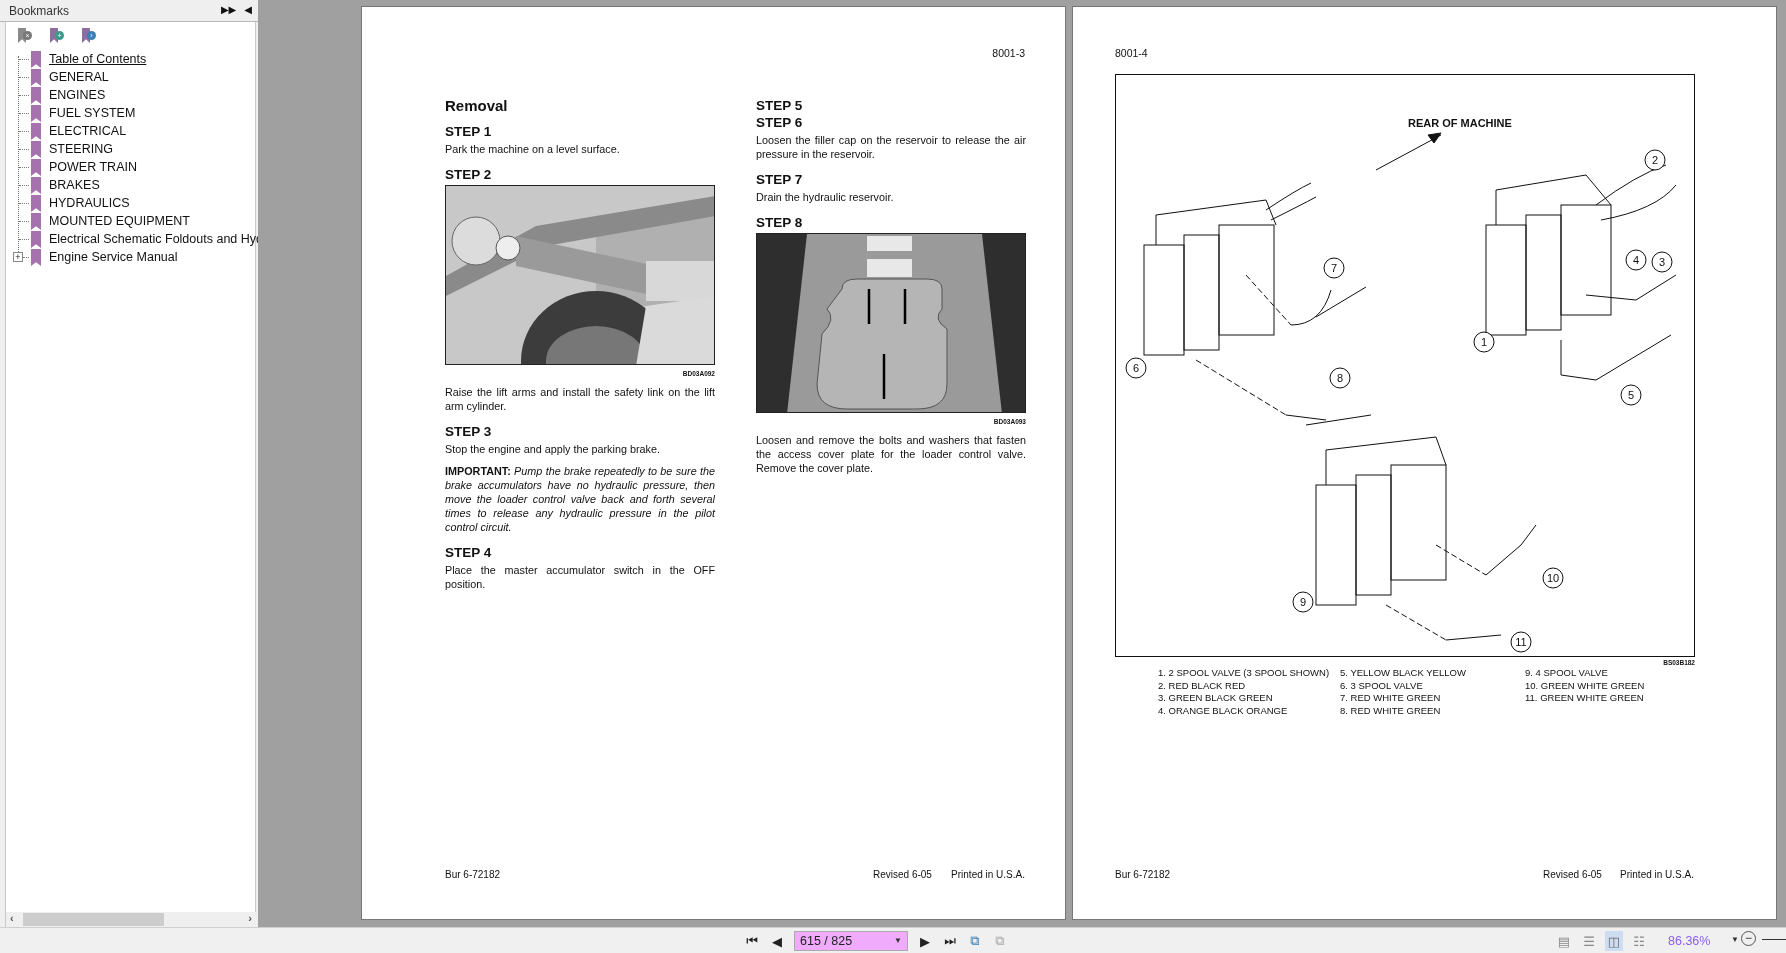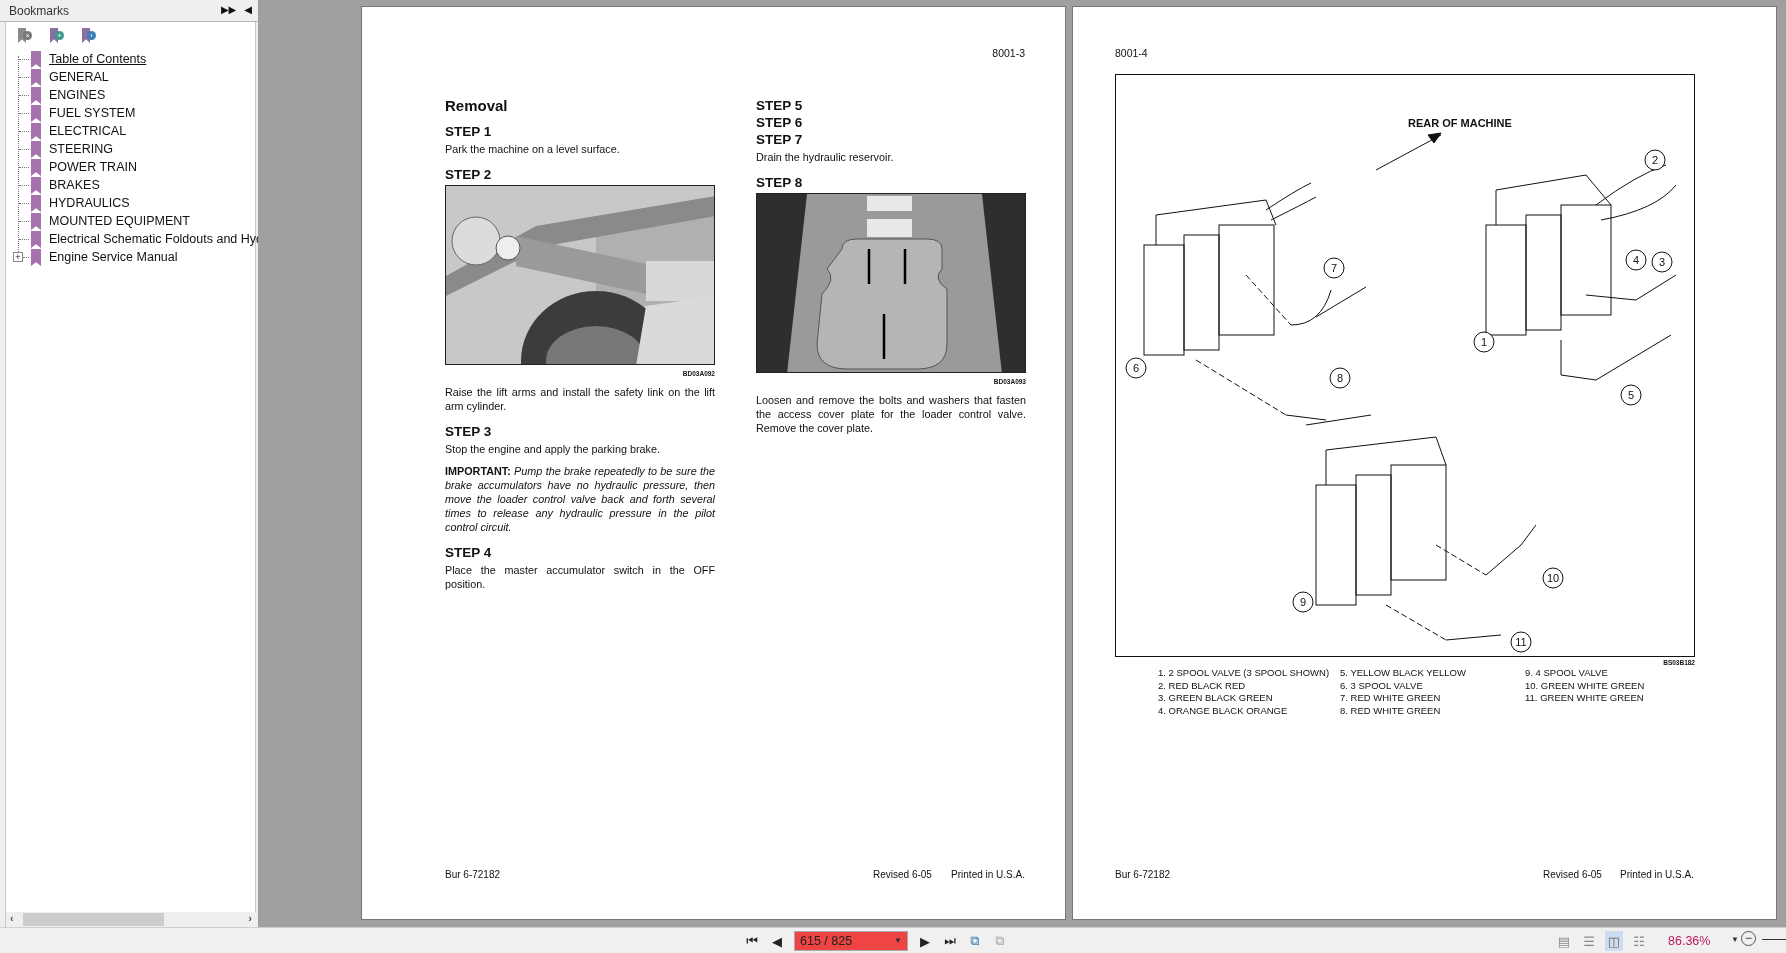--- a/index.html
+++ b/index.html
@@ -49,26 +49,26 @@
   .diag { position: absolute; left: 42px; top: 67px; width: 580px; height: 583px; border: 1.5px solid #111; background: #fff; }
   .rear { position: absolute; left: 292px; top: 42px; font-size: 11px; font-weight: bold; }
   .legend { position: absolute; top: 660px; font-size: 9.5px; line-height: 12.5px; }
   .legend div { white-space: nowrap; }
   .cap { position: absolute; top: 715px; left: 0; width: 620px; text-align: center; font-size: 9.5px; font-weight: bold; padding-left: 50px; }
 
   
   .bottombar { position: absolute; left: 0; top: 927px; width: 1786px; height: 26px; background: #f0f0f0; border-top: 1px solid #cfcfcf; }
   .nav { position: absolute; left: 744px; top: 3px; display: flex; align-items: center; gap: 9px; }
   .nbtn { font-size: 13px; color: #222; width: 16px; text-align: center; }
-  .pagebox { width: 114px; height: 20px; border: 1px solid #aaa; background: #ef4444; font-size: 12.5px; padding-left: 5px; line-height: 18px; position: relative; color: #222; }
+  .pagebox { width: 114px; height: 20px; border: 1px solid #aaa; background: #f0abfc; font-size: 12.5px; padding-left: 5px; line-height: 18px; position: relative; color: #222; }
   .pagebox .dd { position: absolute; right: 5px; top: 0; font-size: 8px; color: #333; }
   .view-icons { position: absolute; left: 1555px; top: 3px; display: flex; gap: 7px; }
   .vicon { width: 18px; height: 20px; display: flex; align-items: center; justify-content: center; font-size: 13px; color: #888; }
   .vicon.active { background: #cddcf0; color: #666; }
-  .zoomval { position: absolute; left: 1668px; top: 6px; font-size: 12.5px; color: #be185d; }
+  .zoomval { position: absolute; left: 1668px; top: 6px; font-size: 12.5px; color: #8b5cf6; }
   .zoomdd { position: absolute; left: 1731px; top: 7px; font-size: 8px; color: #333; }
   .zoomminus { position: absolute; left: 1741px; top: 3px; width: 15px; height: 15px; border: 1px solid #555; border-radius: 50%; font-size: 12px; line-height: 12px; text-align: center; color: #333; }
   .zoomline { position: absolute; left: 1762px; top: 11px; width: 24px; border-top: 1px solid #333; }
 </style>
 </head>
 <body>
 
 <div class="app">
 
   <div class="sidebar">
@@ -195,20 +195,21 @@
       <div class="step-h">STEP 3</div>
       <div class="para" style="margin-bottom:8px">Stop the engine and apply the parking brake.</div>
       <div class="para em"><b>IMPORTANT:</b> <span>Pump the brake repeatedly to be sure the brake accumulators have no hydraulic pressure, then move the loader control valve back and forth several times to release any hydraulic pressure in the pilot control circuit.</span></div>
       <div class="step-h">STEP 4</div>
       <div class="para">Place the master accumulator switch in the OFF position.</div>
     </div>
 
     <div class="col" style="left:394px;top:92px">
       <div class="step-h">STEP 5</div>
       <div class="step-h">STEP 6</div>
+      <div class="para">Loosen the filler cap on the reservoir to release the air pressure in the reservoir.</div>
       <div class="step-h">STEP 7</div>
       <div class="para">Drain the hydraulic reservoir.</div>
       <div class="step-h">STEP 8</div>
       <div class="photo" style="height:180px">
         <svg width="270" height="180" viewBox="0 0 270 180">
           <rect width="270" height="180" fill="#7a7a7a"></rect>
           <rect x="0" y="0" width="50" height="180" fill="#2e2e2e"></rect>
           <rect x="225" y="0" width="45" height="180" fill="#2e2e2e"></rect>
           <polygon points="50,0 225,0 245,180 30,180" fill="#9a9a9a"></polygon>
           <rect x="110" y="2" width="45" height="15" fill="#e8e8e8"></rect>

